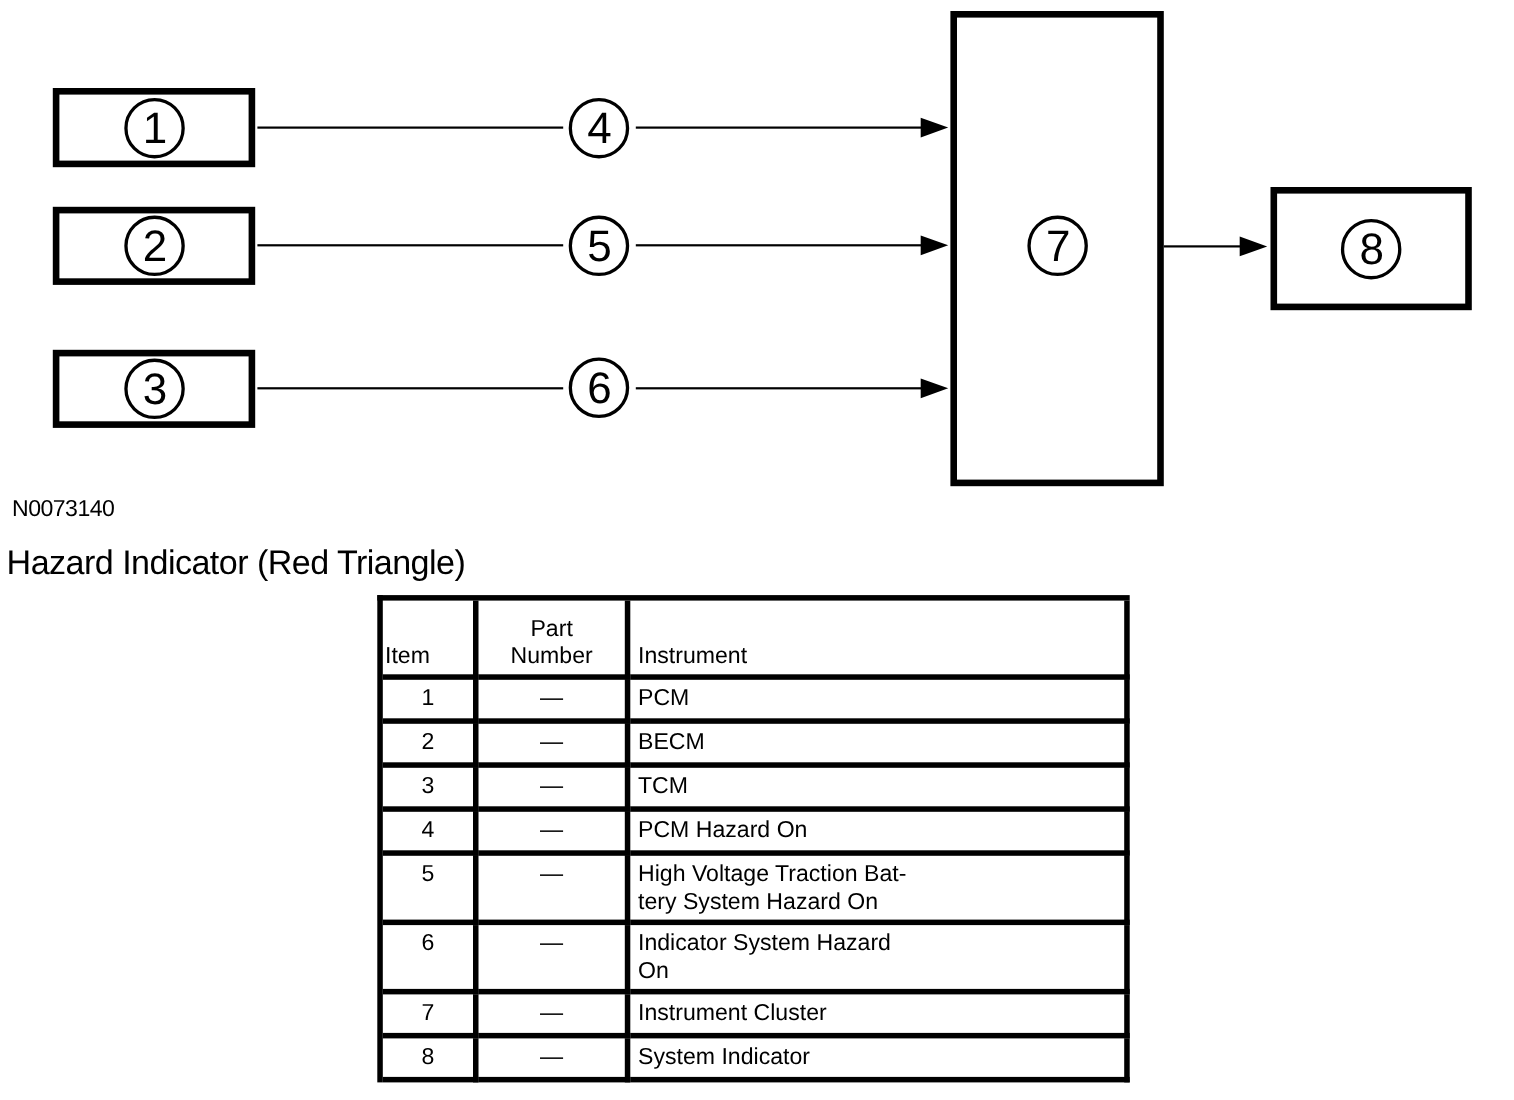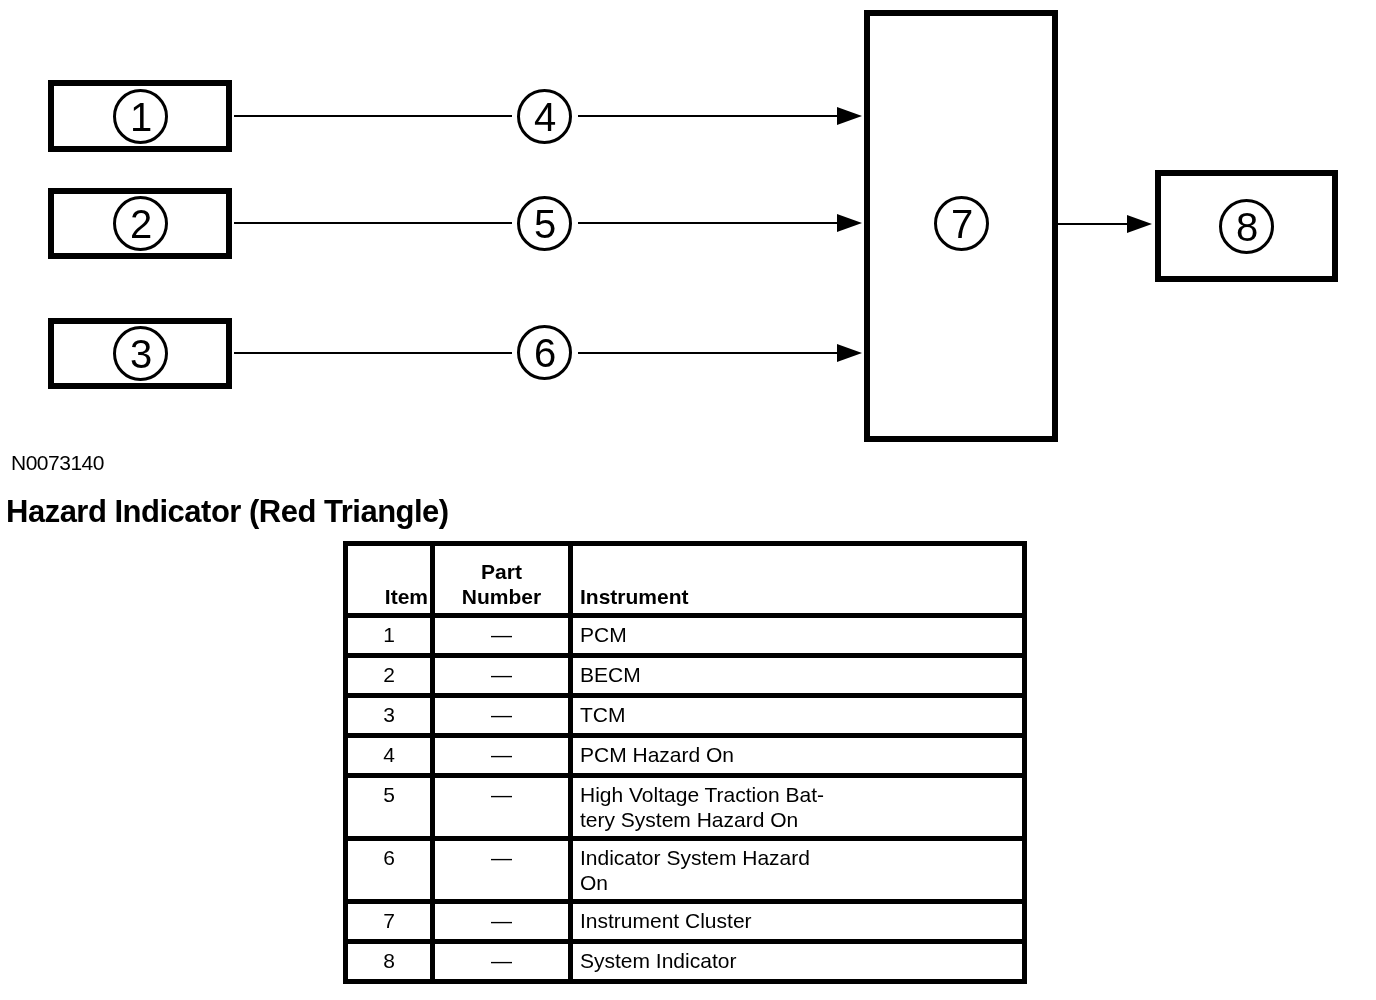--- a/index.html
+++ b/index.html
@@ -90,21 +90,21 @@
     left: 11px;
     top: 451px;
     font-size: 21px;
     letter-spacing: -0.5px;
   }
   .fig-title {
     position: absolute;
     left: 6px;
     top: 494px;
     font-size: 31px;
-    font-weight: bold;
+    font-weight: normal;
     letter-spacing: -0.5px;
   }
 
   
   table.parts {
     position: absolute;
     left: 343px;
     top: 541px;
     width: 679px;
     table-layout: fixed;
@@ -119,26 +119,26 @@
   table.parts td {
     border-right: 5px solid #000000;
     border-bottom: 5px solid #000000;
     padding: 4px 2px;
     box-sizing: border-box;
     overflow: hidden;
   }
   table.parts thead tr { height: 72px; }
   table.parts tbody tr { height: 40px; }
   table.parts th {
-    font-weight: bold;
+    font-weight: normal;
     vertical-align: bottom;
     padding-bottom: 4px;
   }
   table.parts td { vertical-align: top; }
-  .h-item { text-align: right; }
+  .h-item { text-align: left; }
   .h-part { text-align: center; white-space: pre-line; }
   .h-desc { text-align: left; padding-left: 7px !important; }
   .c-item { text-align: center; }
   .c-part { text-align: center; }
   .c-desc { text-align: left; padding-left: 7px !important; white-space: pre-line; }
 </style>
 </head>
 <body>
 
 <div class="stage">

